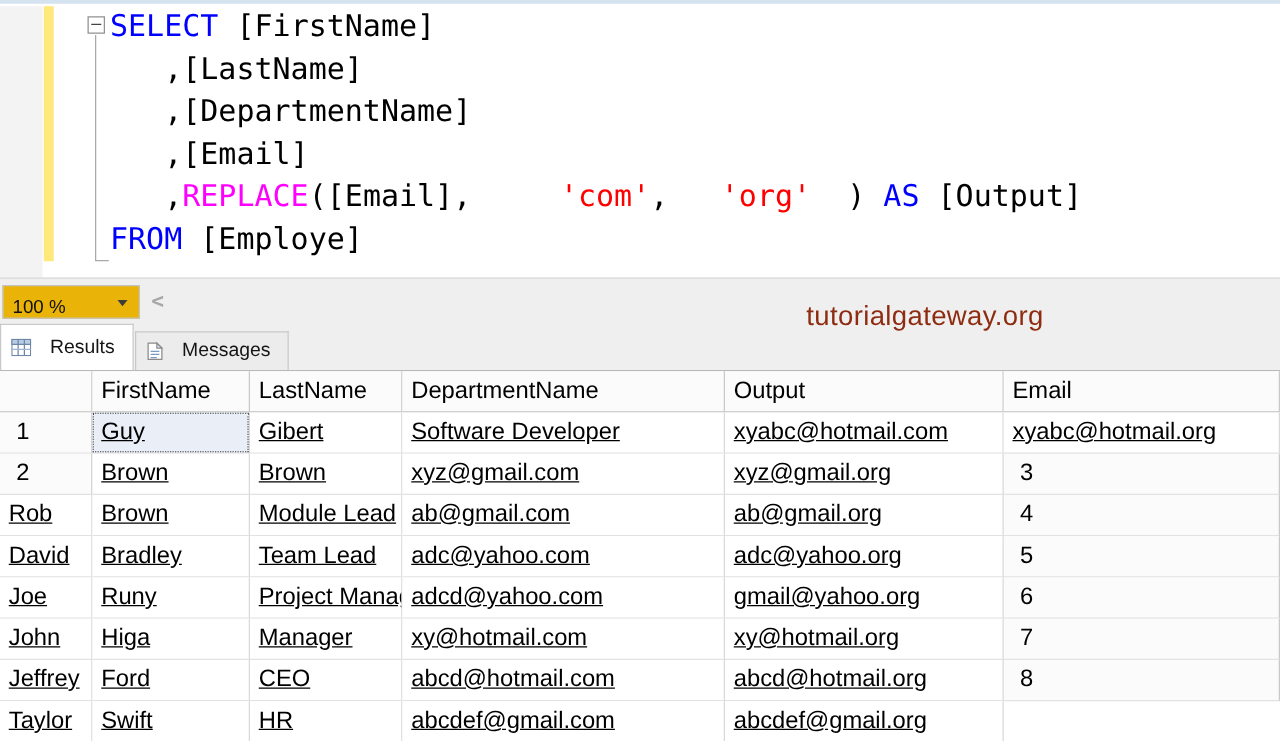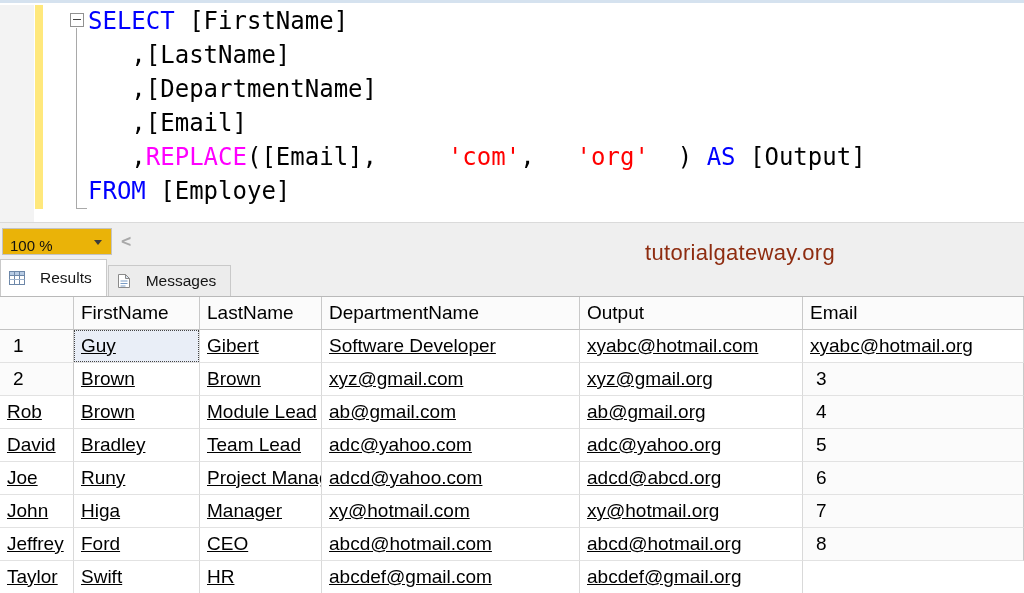--- a/index.html
+++ b/index.html
@@ -137,21 +137,21 @@
       <div class="gc">David</div>
       <div class="gc">Bradley</div>
       <div class="gc">Team Lead</div>
       <div class="gc">adc@yahoo.com</div>
       <div class="gc">adc@yahoo.org</div>
       <div class="gr">5</div>
       <div class="gc">Joe</div>
       <div class="gc">Runy</div>
       <div class="gc">Project Manager</div>
       <div class="gc">adcd@yahoo.com</div>
-      <div class="gc">adcd@abcd.org</div>
+      <div class="gc">gmail@yahoo.org</div>
       <div class="gr">6</div>
       <div class="gc">John</div>
       <div class="gc">Higa</div>
       <div class="gc">Manager</div>
       <div class="gc">xy@hotmail.com</div>
       <div class="gc">xy@hotmail.org</div>
       <div class="gr">7</div>
       <div class="gc">Jeffrey</div>
       <div class="gc">Ford</div>
       <div class="gc">CEO</div>

